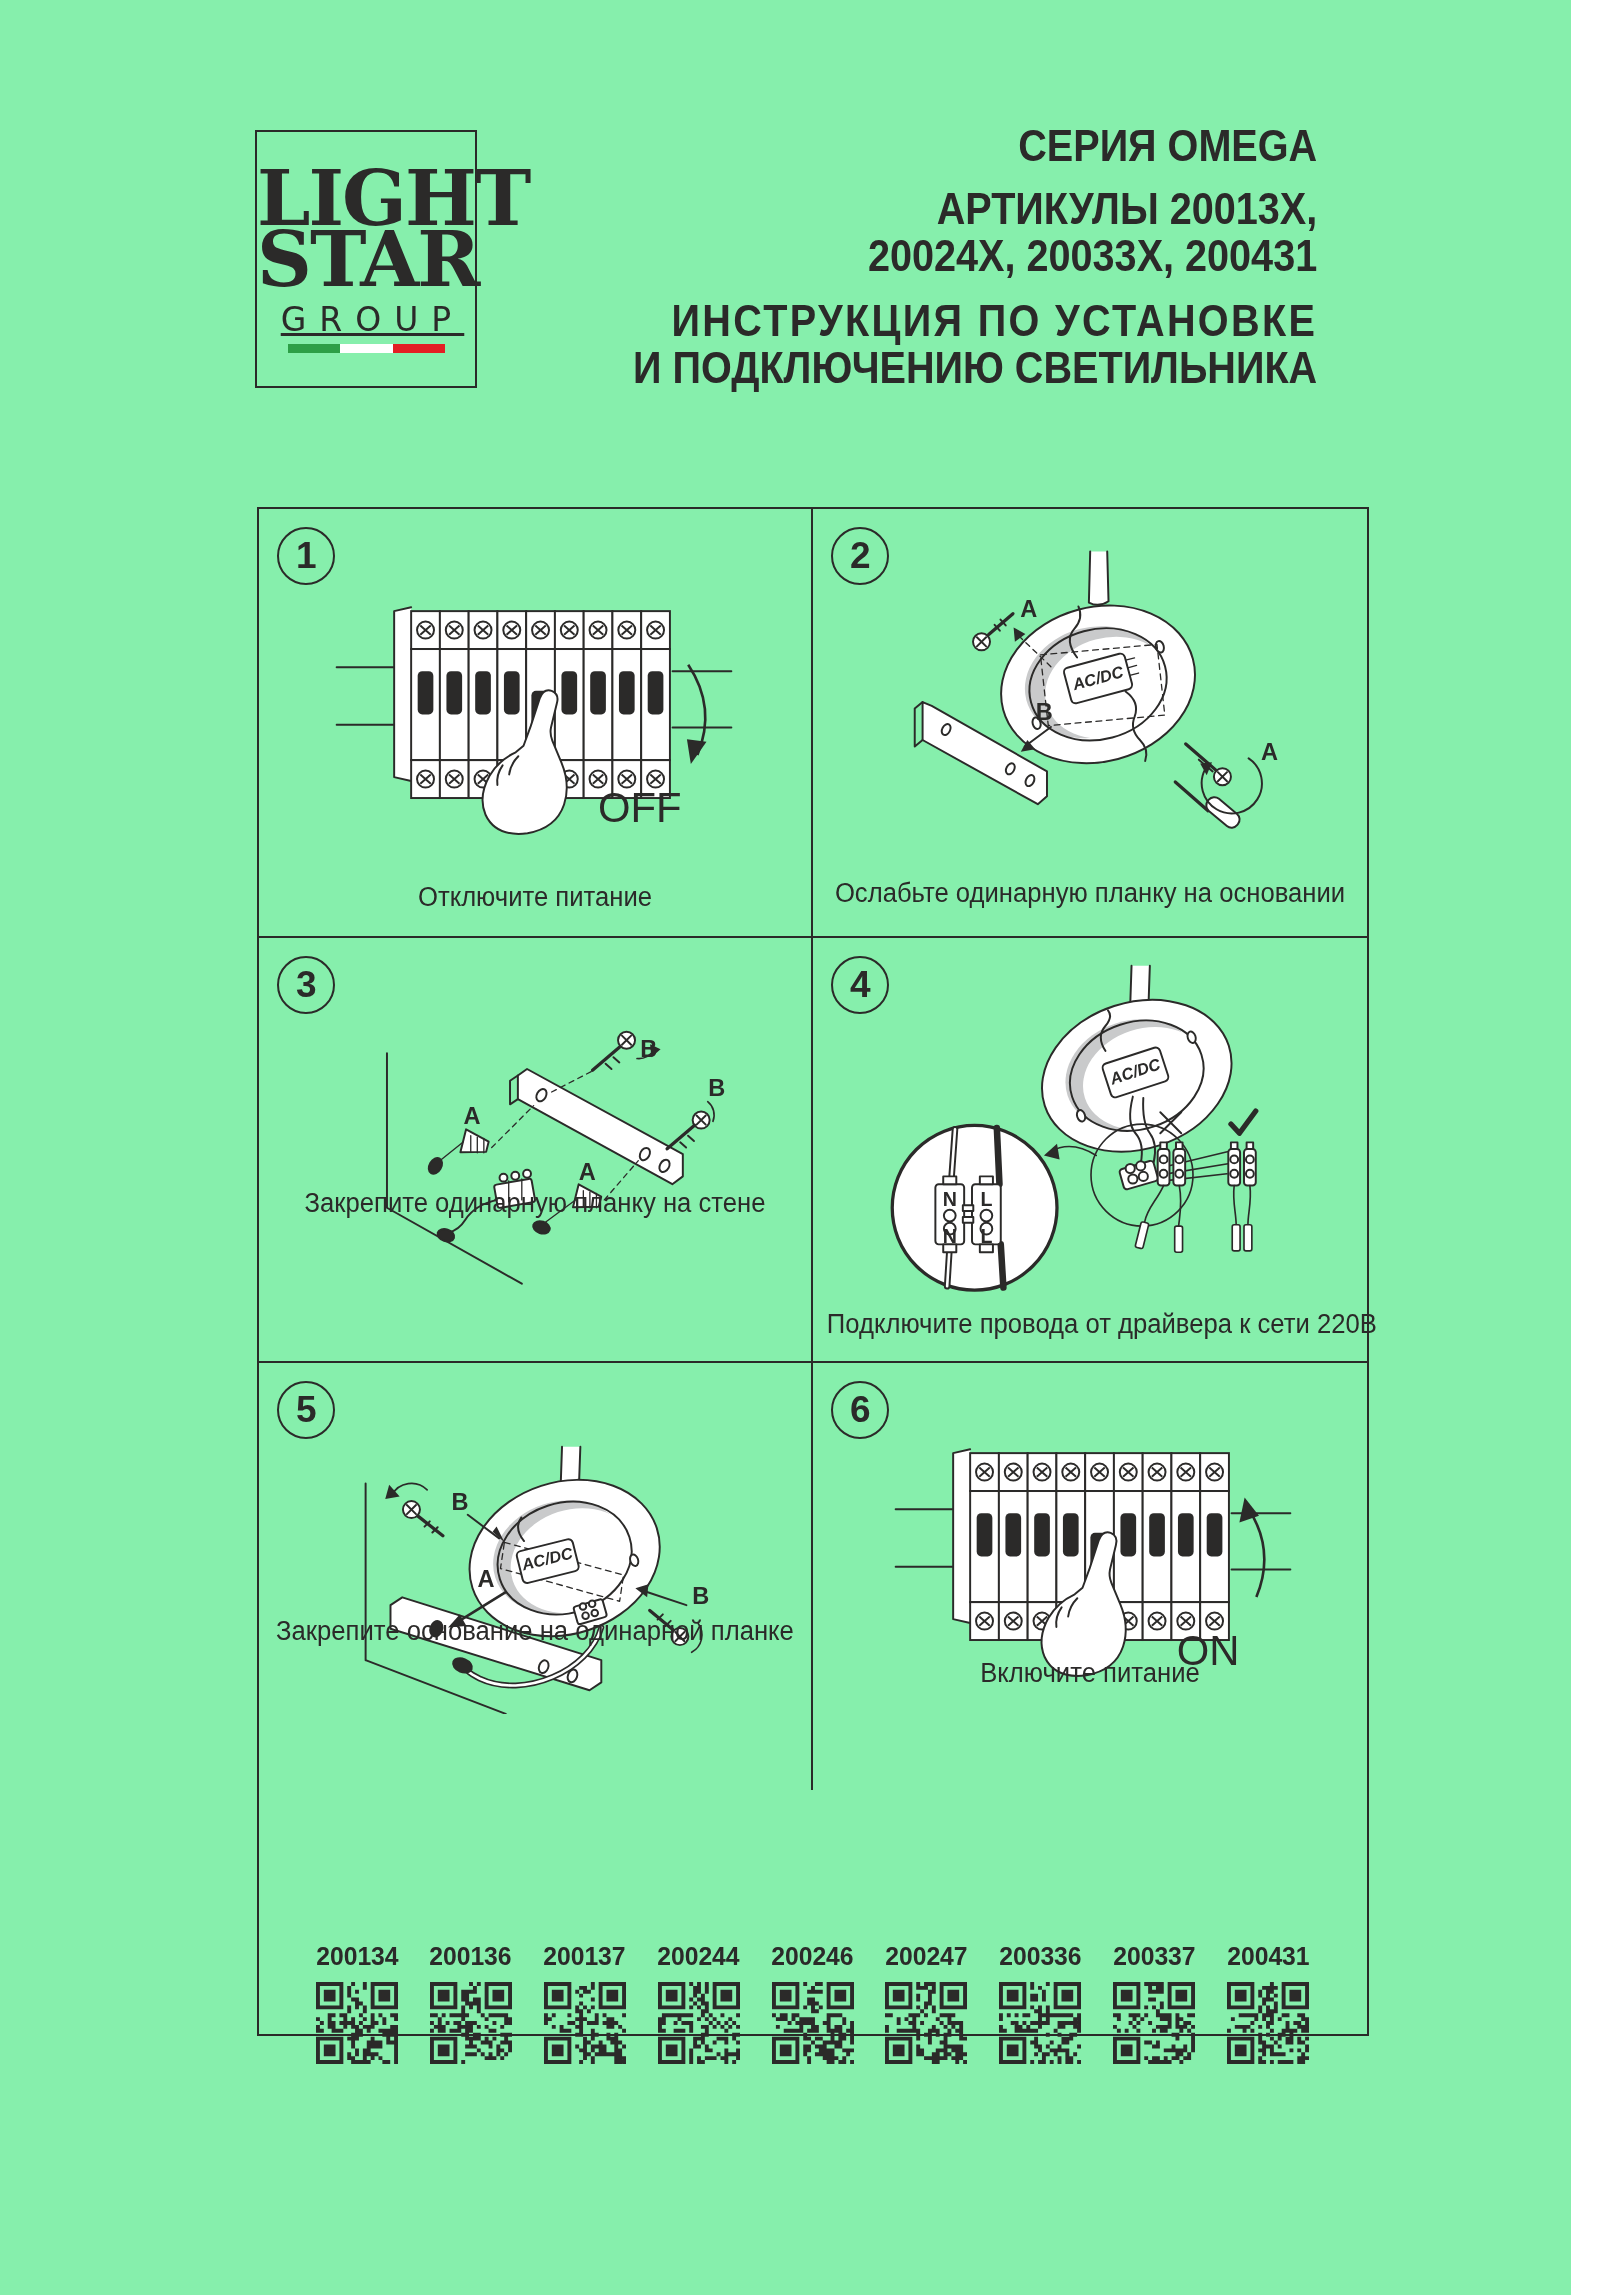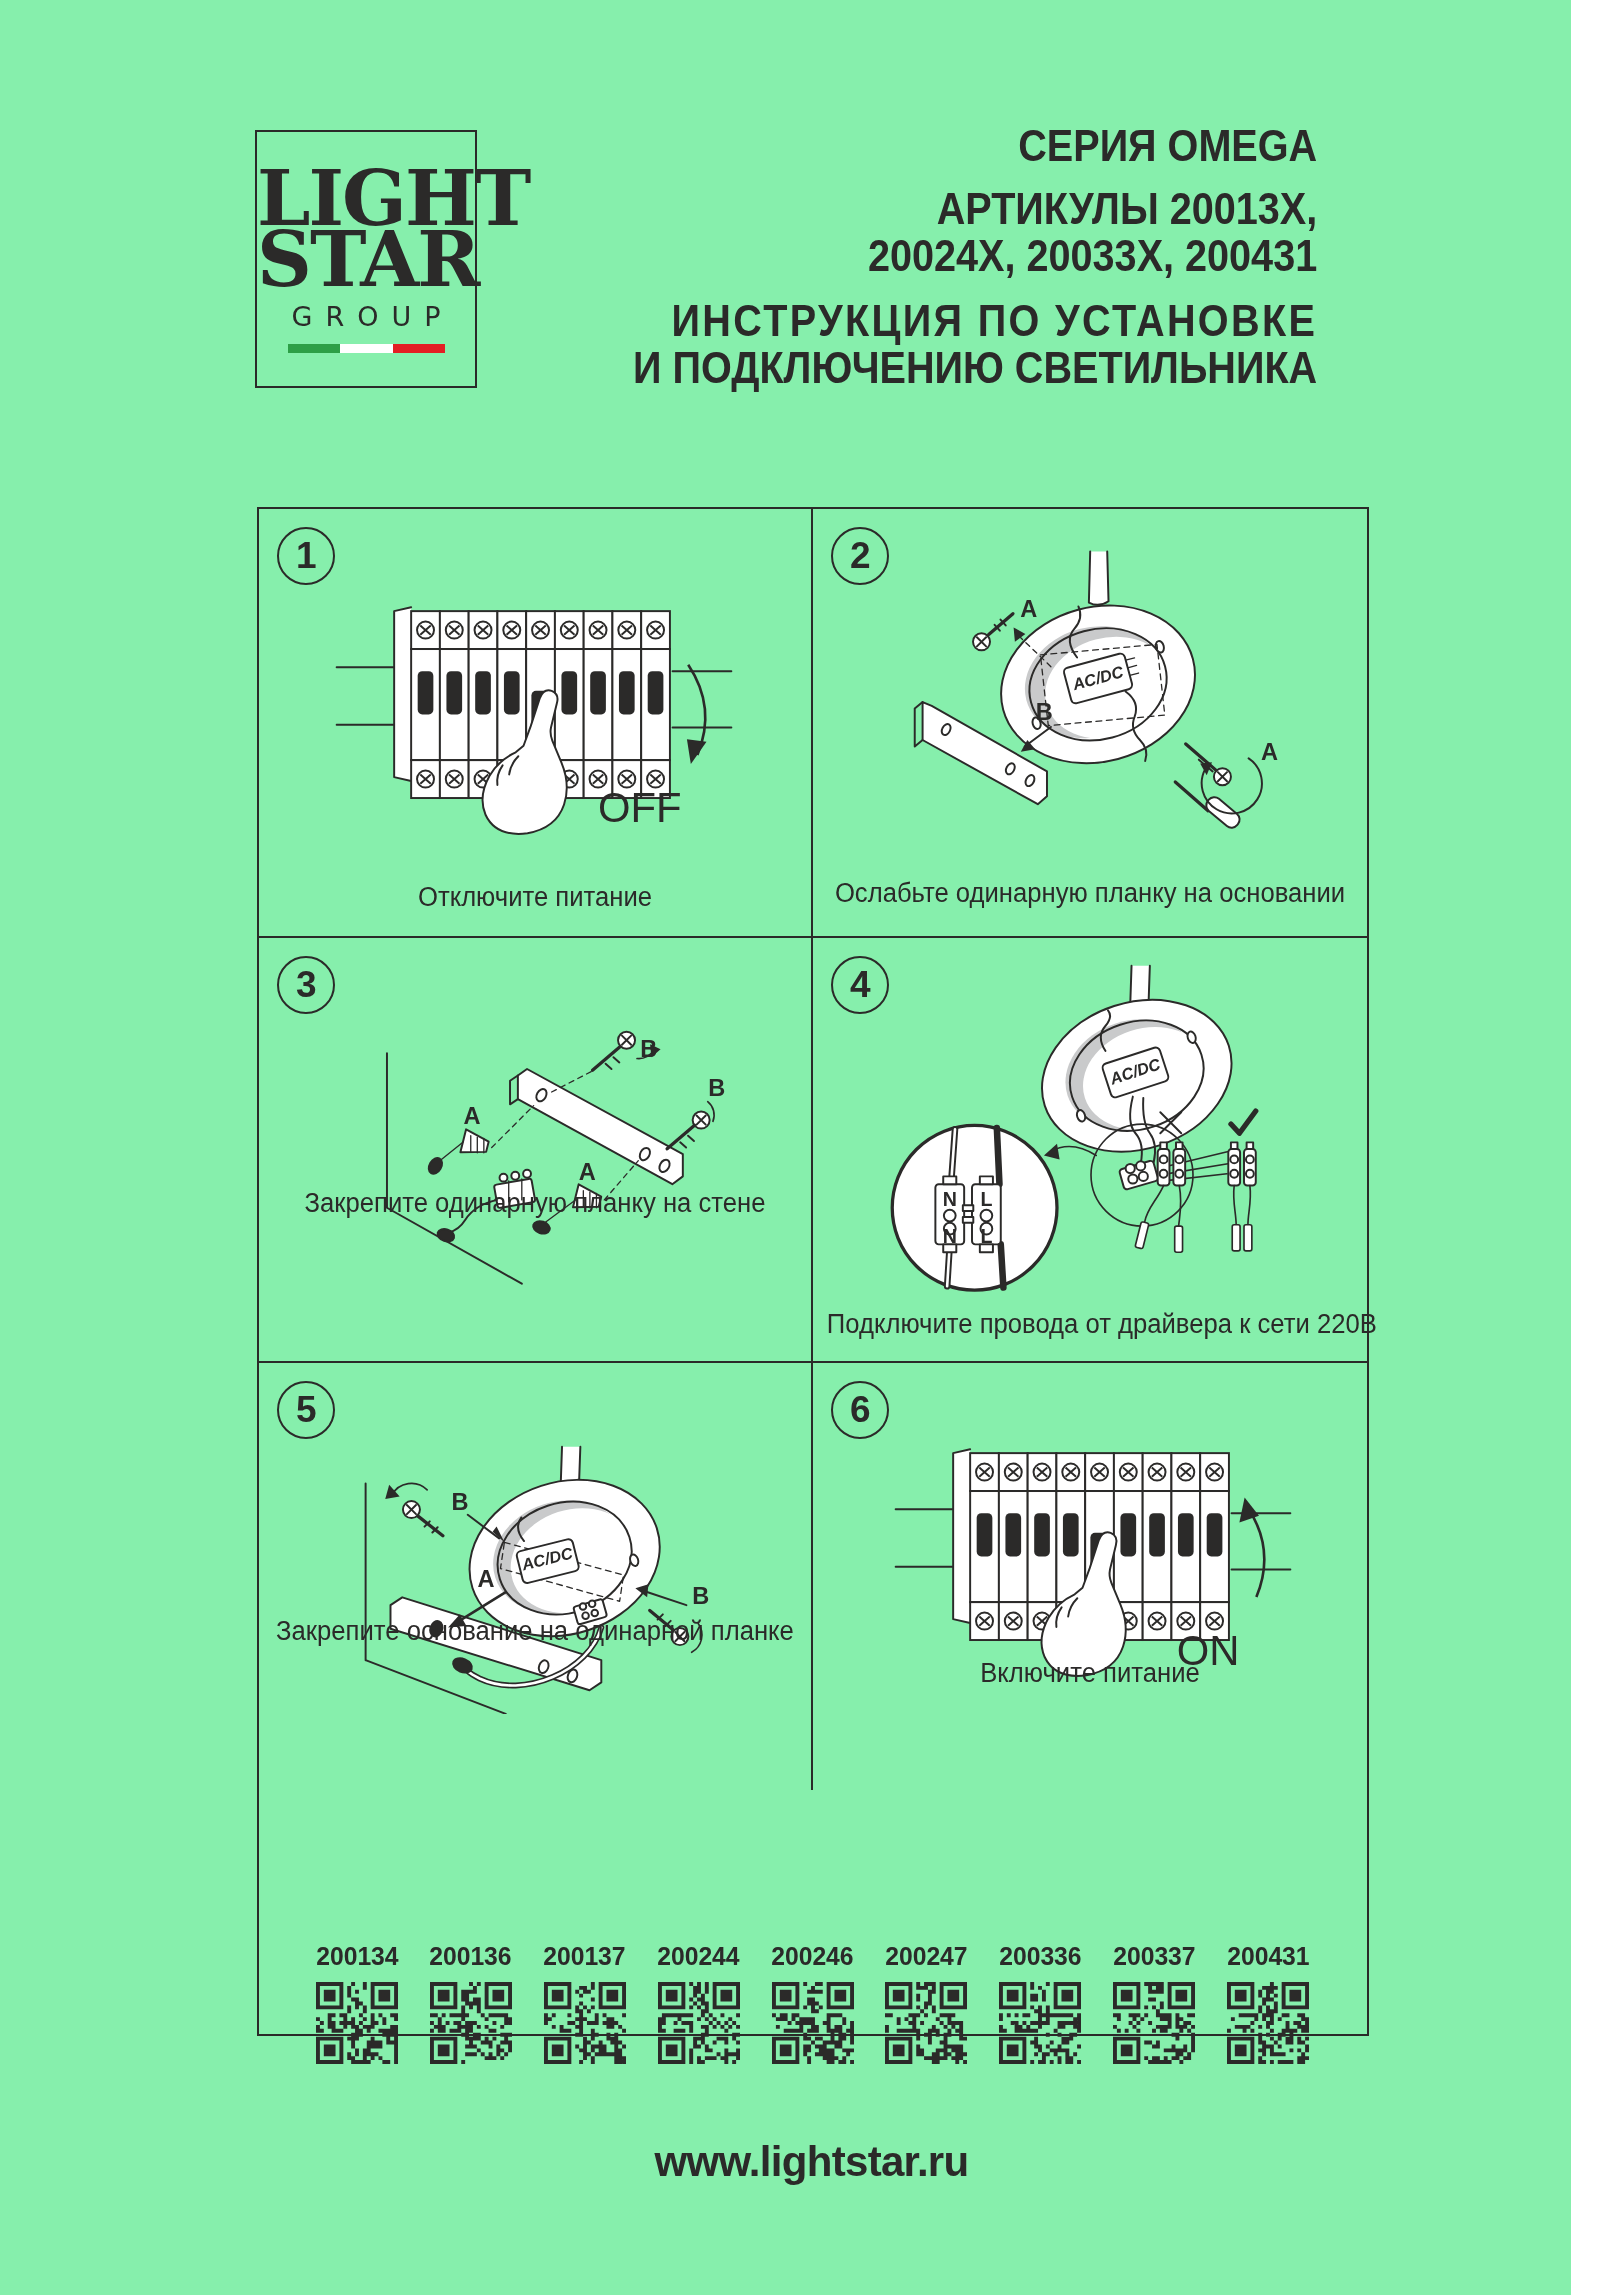--- a/index.html
+++ b/index.html
@@ -7,22 +7,22 @@
         font-family:"Liberation Sans",sans-serif;color:#2b2a29;}
   
   .logo{position:absolute;left:255px;top:130px;width:222px;height:258px;
         border:2px solid #2b2a29;box-sizing:border-box;}
   .logo-word{position:absolute;left:0;width:100%;text-align:center;
         font-family:"DejaVu Serif",serif;font-weight:bold;font-size:76px;line-height:1;
         letter-spacing:-2px;color:#2b2a29;}
   .logo-light{top:29px;}
   .logo-star{top:90px;}
   .logo-group{position:absolute;left:0;top:171px;width:100%;text-align:center;
-        font-family:"DejaVu Sans",sans-serif;font-weight:400;font-size:27px;line-height:1;
-        letter-spacing:13px;text-indent:13px;color:#2b2a29;}
+        font-family:"DejaVu Sans",sans-serif;font-weight:400;font-size:33px;line-height:1;
+        letter-spacing:13px;text-indent:13px;color:#2b2a29;text-decoration:underline;}
   .logo-flag{position:absolute;left:31px;top:212px;width:157px;height:8.5px;display:flex;}
   .logo-flag span{flex:1;}
   
   .header{position:absolute;right:254px;top:122px;text-align:right;
           transform:scaleX(0.90);transform-origin:top right;white-space:nowrap;}
   .header div{font-weight:bold;font-size:44px;line-height:47px;}
   .h-series{margin-bottom:16.4px;}
   .h-title1{margin-top:17.7px;letter-spacing:2.6px;}
   
   .grid{position:absolute;left:257px;top:507px;width:1112px;height:1529px;
@@ -519,16 +519,15 @@
         </div>
         <div class="qr-item">
           <div class="qr-label">200431</div>
           <svg width="82" height="82" viewBox="0 0 21 21">
             <path d="M11,0h1v1h-1zM9,1h1v1h-1zM10,1h1v1h-1zM11,1h1v1h-1zM12,1h1v1h-1zM8,2h1v1h-1zM10,2h1v1h-1zM11,2h1v1h-1zM8,3h1v1h-1zM10,3h1v1h-1zM12,3h1v1h-1zM9,4h1v1h-1zM10,4h1v1h-1zM11,4h1v1h-1zM9,5h1v1h-1zM12,5h1v1h-1zM8,6h1v1h-1zM10,6h1v1h-1zM12,6h1v1h-1zM8,7h1v1h-1zM10,7h1v1h-1zM11,7h1v1h-1zM12,7h1v1h-1zM3,8h1v1h-1zM4,8h1v1h-1zM5,8h1v1h-1zM6,8h1v1h-1zM7,8h1v1h-1zM9,8h1v1h-1zM10,8h1v1h-1zM11,8h1v1h-1zM14,8h1v1h-1zM15,8h1v1h-1zM18,8h1v1h-1zM19,8h1v1h-1zM1,9h1v1h-1zM7,9h1v1h-1zM9,9h1v1h-1zM11,9h1v1h-1zM13,9h1v1h-1zM19,9h1v1h-1zM20,9h1v1h-1zM6,10h1v1h-1zM10,10h1v1h-1zM11,10h1v1h-1zM15,10h1v1h-1zM17,10h1v1h-1zM18,10h1v1h-1zM20,10h1v1h-1zM2,11h1v1h-1zM3,11h1v1h-1zM4,11h1v1h-1zM5,11h1v1h-1zM8,11h1v1h-1zM10,11h1v1h-1zM15,11h1v1h-1zM18,11h1v1h-1zM19,11h1v1h-1zM20,11h1v1h-1zM0,12h1v1h-1zM4,12h1v1h-1zM6,12h1v1h-1zM11,12h1v1h-1zM14,12h1v1h-1zM15,12h1v1h-1zM16,12h1v1h-1zM17,12h1v1h-1zM19,12h1v1h-1zM20,12h1v1h-1zM8,13h1v1h-1zM10,13h1v1h-1zM13,13h1v1h-1zM14,13h1v1h-1zM16,13h1v1h-1zM8,14h1v1h-1zM11,14h1v1h-1zM13,14h1v1h-1zM15,14h1v1h-1zM16,14h1v1h-1zM18,14h1v1h-1zM20,14h1v1h-1zM8,15h1v1h-1zM9,15h1v1h-1zM12,15h1v1h-1zM15,15h1v1h-1zM16,15h1v1h-1zM18,15h1v1h-1zM19,15h1v1h-1zM9,16h1v1h-1zM10,16h1v1h-1zM11,16h1v1h-1zM13,16h1v1h-1zM20,16h1v1h-1zM8,17h1v1h-1zM9,17h1v1h-1zM11,17h1v1h-1zM16,17h1v1h-1zM18,17h1v1h-1zM20,17h1v1h-1zM9,18h1v1h-1zM11,18h1v1h-1zM12,18h1v1h-1zM13,18h1v1h-1zM14,18h1v1h-1zM19,18h1v1h-1zM8,19h1v1h-1zM18,19h1v1h-1zM19,19h1v1h-1zM20,19h1v1h-1zM8,20h1v1h-1zM9,20h1v1h-1zM11,20h1v1h-1zM13,20h1v1h-1zM14,20h1v1h-1zM15,20h1v1h-1zM16,20h1v1h-1zM18,20h1v1h-1zM19,20h1v1h-1zM0,0h7v7h-7z M1,1h5v5h-5z M2,2h3v3h-3z M14,0h7v7h-7z M15,1h5v5h-5z M16,2h3v3h-3z M0,14h7v7h-7z M1,15h5v5h-5z M2,16h3v3h-3z " fill="#2b2a29" fill-rule="evenodd"></path>
           </svg>
         </div>
       </div>
   </div>
 
-  <div class="footer">www.lightstar.ru</div>
 
 </div>
 
 
 </body></html>

